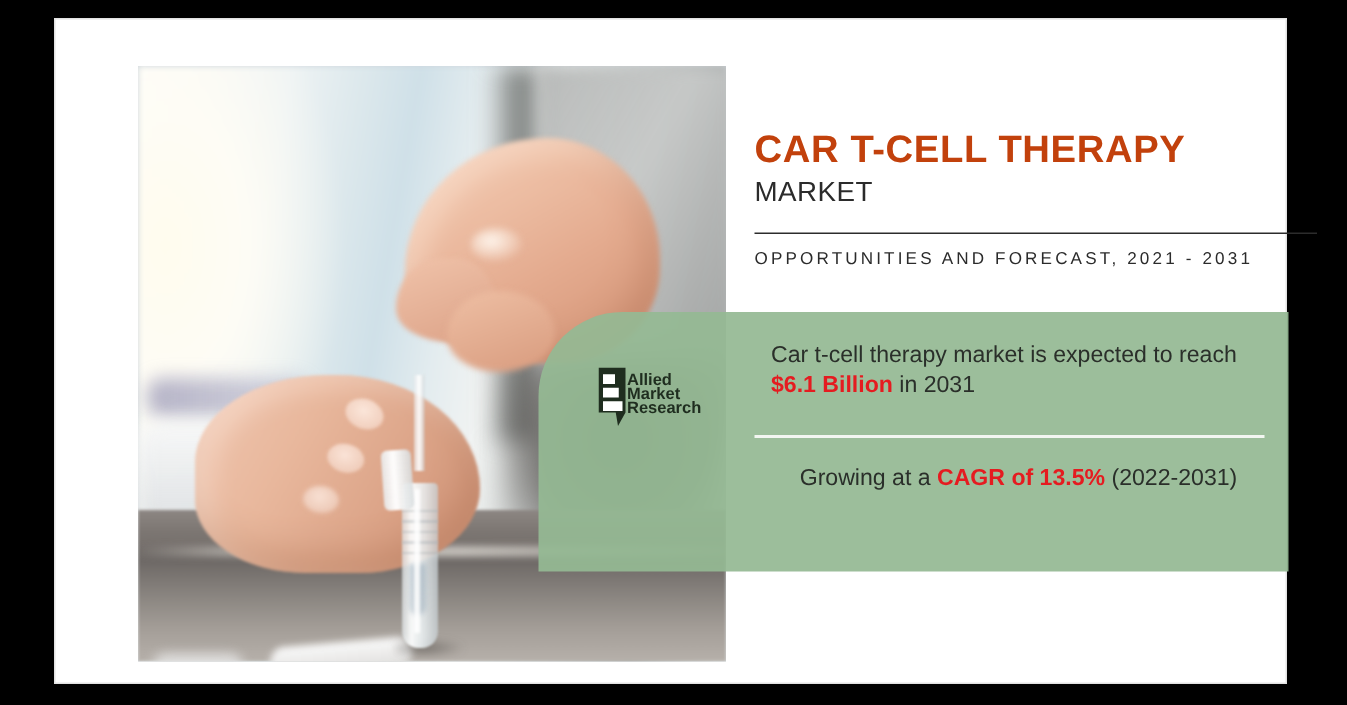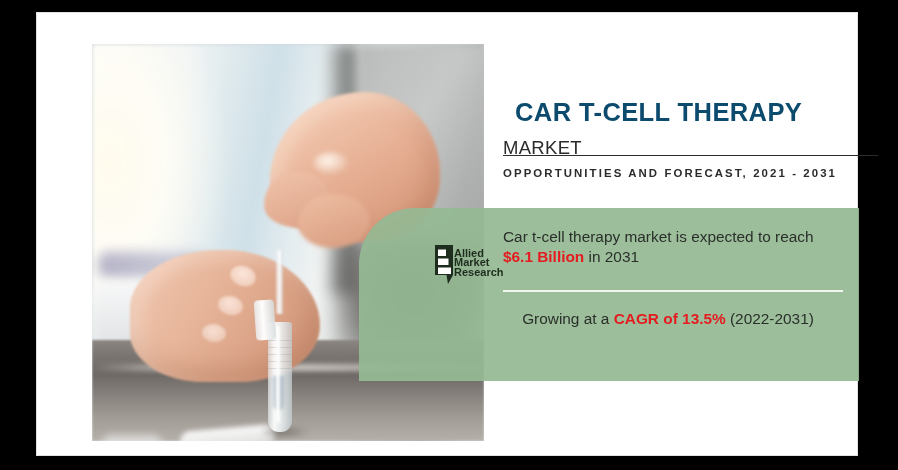--- a/index.html
+++ b/index.html
@@ -242,38 +242,37 @@
     border-top-left-radius: 56px;
   }
 
   
   #logo {
     position: absolute;
     left: 362px;
     top: 232px;
     width: 78px;
     height: 44px;
-    margin-left: 36px;
   }
   #logo svg { display: block; }
 
   
   #headings {
     position: absolute;
     left: 466px;
     top: 74px;
     width: 376px;
   }
   #title {
     font-size: 25.5px;
     font-weight: bold;
     letter-spacing: 0.4px;
-    color: #0c4a6e;
+    color: #c2410c;
     line-height: 1.06;
-    margin: 12px;
+    margin: 0;
   }
   #subtitle {
     font-size: 18.5px;
     color: #2b2b2b;
     letter-spacing: 0.3px;
     margin: 4px 0 0 0;
     line-height: 1.1;
   }
   #rule {
     position: absolute;
@@ -282,33 +281,34 @@
     width: 375px;
     height: 1px;
     background: #2c2c2c;
   }
   #forecast {
     position: absolute;
     left: 466px;
     top: 152px;
     width: 370px;
     font-size: 11.4px;
-    font-weight: bold;
+    font-weight: normal;
     letter-spacing: 2.1px;
     color: #2b2b2b;
     line-height: 1.55;
     text-transform: uppercase;
   }
 
   
   .stmt {
     position: absolute;
     font-size: 15.4px;
     color: #2a2f2a;
     line-height: 1.33;
+    margin-left: 11px;
   }
   #stmt1 { left: 466px; top: 214px; width: 340px; }
   #stmt2 { left: 466px; top: 296px; width: 330px; text-align: center; }
   .hl {
     color: #e51b20;
     font-weight: bold;
   }
   #green-divider {
     position: absolute;
     left: 466px;

